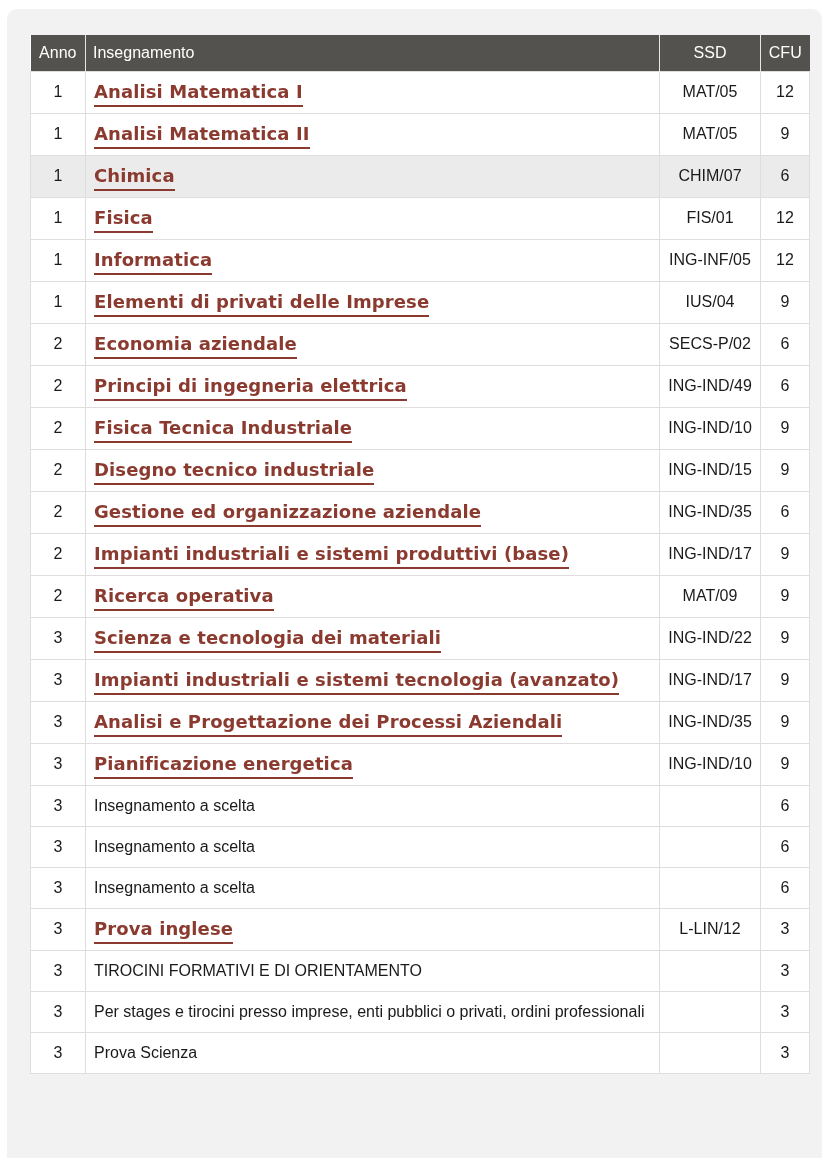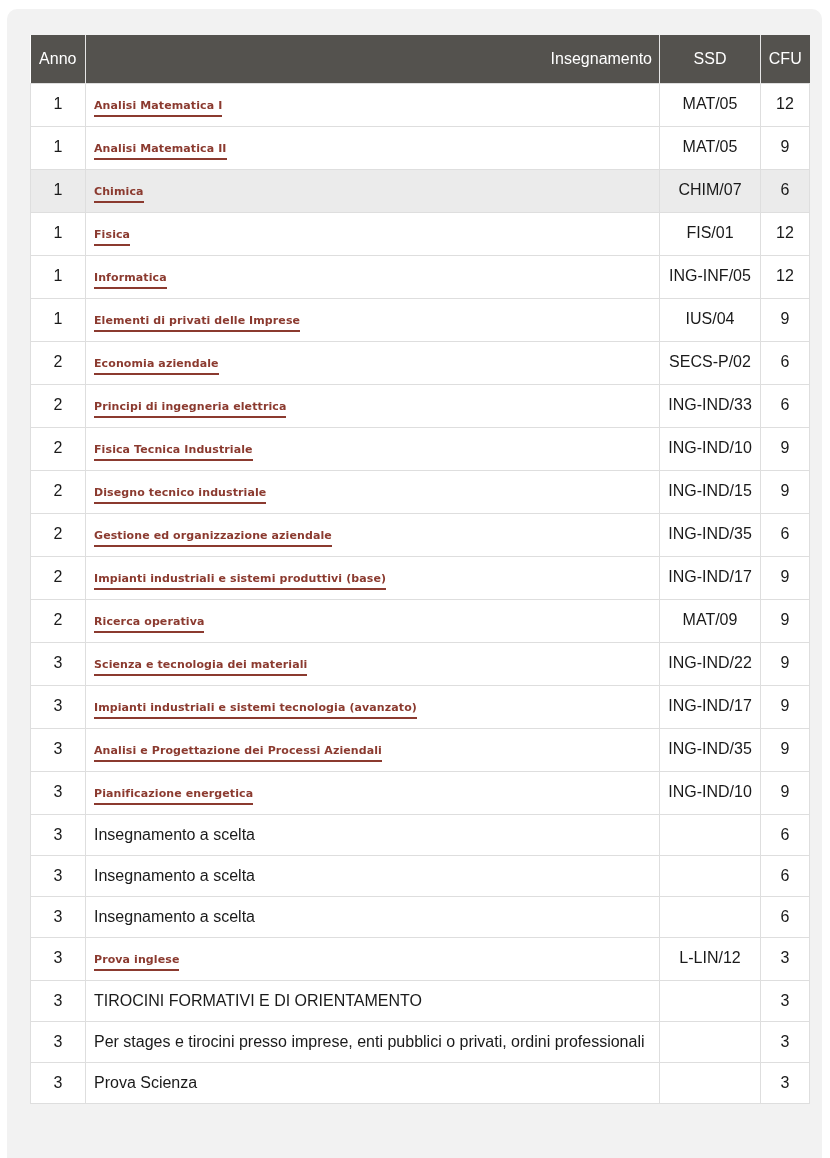--- a/index.html
+++ b/index.html
@@ -11,38 +11,38 @@
   table.plan {
     position: absolute; left: 23px; top: 26px; width: 779px;
     border-collapse: collapse; background: #ffffff; table-layout: fixed;
     font-size: 16px; color: #1a1a1a;
   }
   table.plan col.c-anno { width: 55px; }
   table.plan col.c-ins { width: 574px; }
   table.plan col.c-ssd { width: 101px; }
   table.plan col.c-cfu { width: 49px; }
   thead th {
-    background: #54524e; color: #ffffff; font-weight: normal; height: 48px;
+    background: #54524e; color: #ffffff; font-weight: normal; height: 36px;
     padding: 0 7px; border-left: 1px solid #e6e6e6; font-size: 16px;
   }
   thead th:first-child { border-left: none; }
   th.h-anno, th.h-ssd, th.h-cfu { text-align: center; }
-  th.h-ins { text-align: right; margin-top: 43px; }
+  th.h-ins { text-align: left; margin-top: 43px; }
   tbody td {
     border: 1px solid #dedede; vertical-align: top; padding: 11px 7px 11px 7px;
     line-height: 24px; font-size: 16px;
   }
   tbody tr { height: 41px; }
   td.anno, td.ssd, td.cfu { text-align: center; }
   td.ins { text-align: left; padding-left: 8px; }
   tbody td { padding-top: 8px; padding-bottom: 8px; }
   tbody tr.hl td { background: #ebebeb; }
   a.course {
     color: #8b3a2f; font-weight: bold; text-decoration: none;
-    font-family: "DejaVu Sans", sans-serif; font-size: 11px;
+    font-family: "DejaVu Sans", sans-serif; font-size: 18px;
     border-bottom: 2px solid #8b3a2f; padding-bottom: 3px; letter-spacing: 0.1px;
   }
   td.ssd { padding-left: 4px; padding-right: 4px; }
 </style>
 </head>
 <body>
 
 <div class="panel">
   <table class="plan">
     <colgroup>
@@ -98,21 +98,21 @@
         </tr>
         <tr>
           <td class="anno">2</td>
           <td class="ins"><a class="course" href="#">Economia aziendale</a></td>
           <td class="ssd">SECS-P/02</td>
           <td class="cfu">6</td>
         </tr>
         <tr>
           <td class="anno">2</td>
           <td class="ins"><a class="course" href="#">Principi di ingegneria elettrica</a></td>
-          <td class="ssd">ING-IND/33</td>
+          <td class="ssd">ING-IND/49</td>
           <td class="cfu">6</td>
         </tr>
         <tr>
           <td class="anno">2</td>
           <td class="ins"><a class="course" href="#">Fisica Tecnica Industriale</a></td>
           <td class="ssd">ING-IND/10</td>
           <td class="cfu">9</td>
         </tr>
         <tr>
           <td class="anno">2</td>

